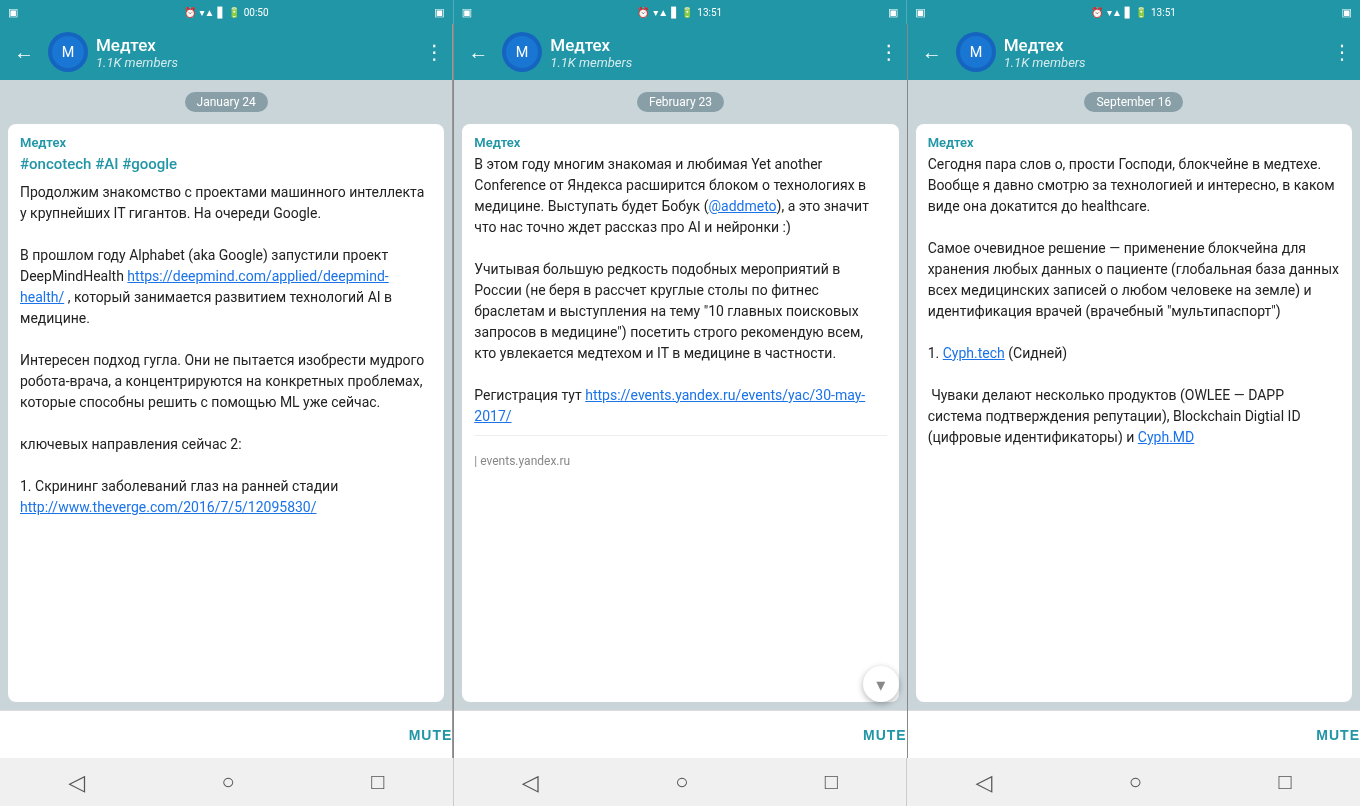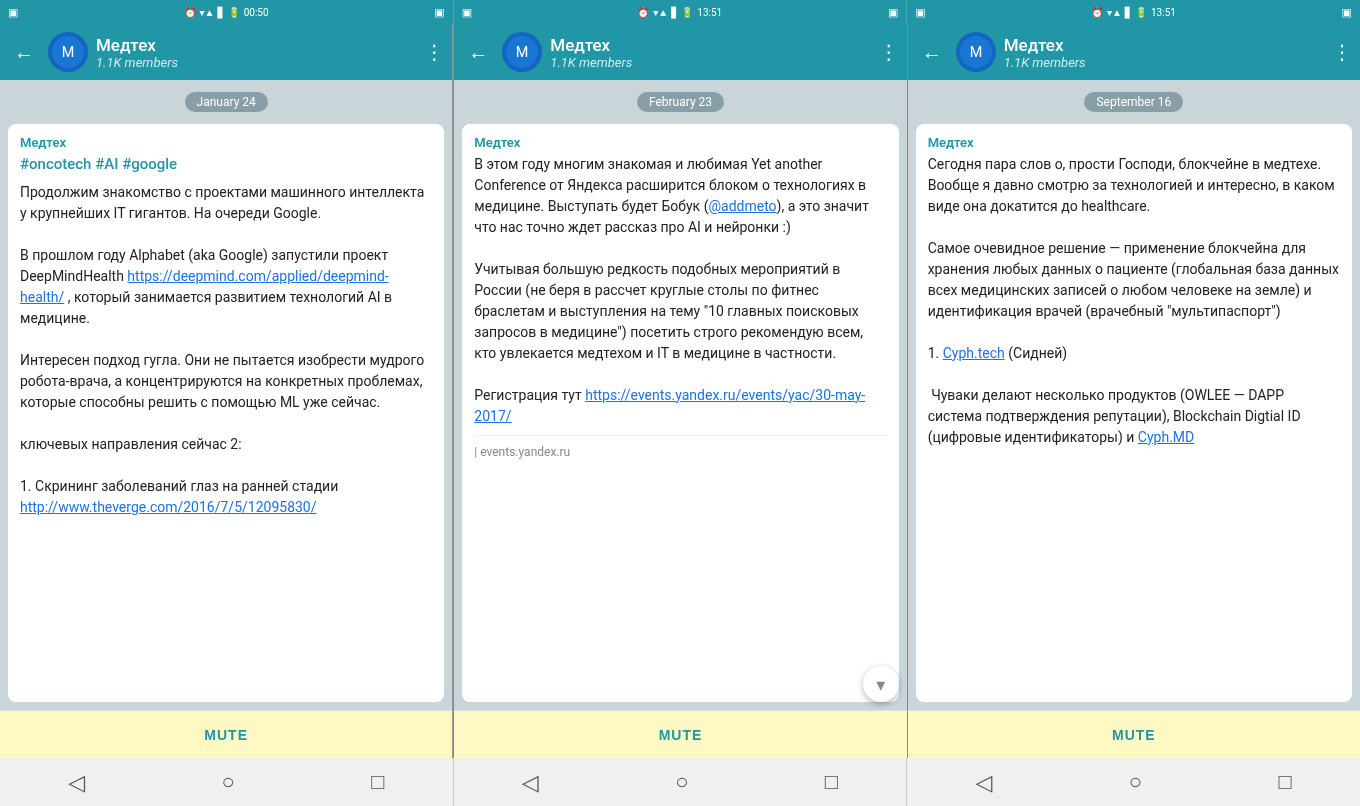--- a/index.html
+++ b/index.html
@@ -174,24 +174,24 @@
       align-items: center;
       justify-content: center;
       cursor: pointer;
       color: #888;
       font-size: 18px;
     }
 
     
     .action-bar {
       height: 48px;
-      background: #fef9c3;
-      display: flex;
-      align-items: center;
-      justify-content: center;
+      background: #ffffff;
+      display: flex;
+      align-items: center;
+      justify-content: flex-end;
       border-top: 1px solid #ddd;
     }
     .mute-btn {
       color: #2196A6;
       font-size: 14px;
       font-weight: 600;
       letter-spacing: 1px;
       background: none;
       border: none;
       cursor: pointer;
@@ -321,21 +321,21 @@
 
     <div class="chat-area">
       <div class="date-badge">February 23</div>
       <div class="message-card">
         <div class="message-sender">Медтех</div>
         <div class="message-text">
           В этом году многим знакомая и любимая Yet another Conference от Яндекса расширится блоком о технологиях в медицине. Выступать будет Бобук (<a class="message-link" href="#">@addmeto</a>), а это значит что нас точно ждет рассказ про AI и нейронки :)<br><br>
           Учитывая большую редкость подобных мероприятий в России (не беря в рассчет круглые столы по фитнес браслетам и выступления на тему "10 главных поисковых запросов в медицине") посетить строго рекомендую всем, кто увлекается медтехом и IT в медицине в частности.<br><br>
           Регистрация тут <a class="message-link" href="#">https://events.yandex.ru/events/yac/30-may-2017/</a>
         </div>
-        <div style="margin-top:8px; padding-top:8px; border-top:1px solid #eee; font-size:12px; color:#888;">
+        <div style="margin-top:8px; padding-top:17px; border-top:1px solid #eee; font-size:12px; color:#888;">
           | <span>events.yandex.ru</span>
         </div>
       </div>
       <div class="scroll-down-btn">▾</div>
     </div>
 
     <div class="action-bar">
       <button class="mute-btn">MUTE</button>
     </div>
   </div>

